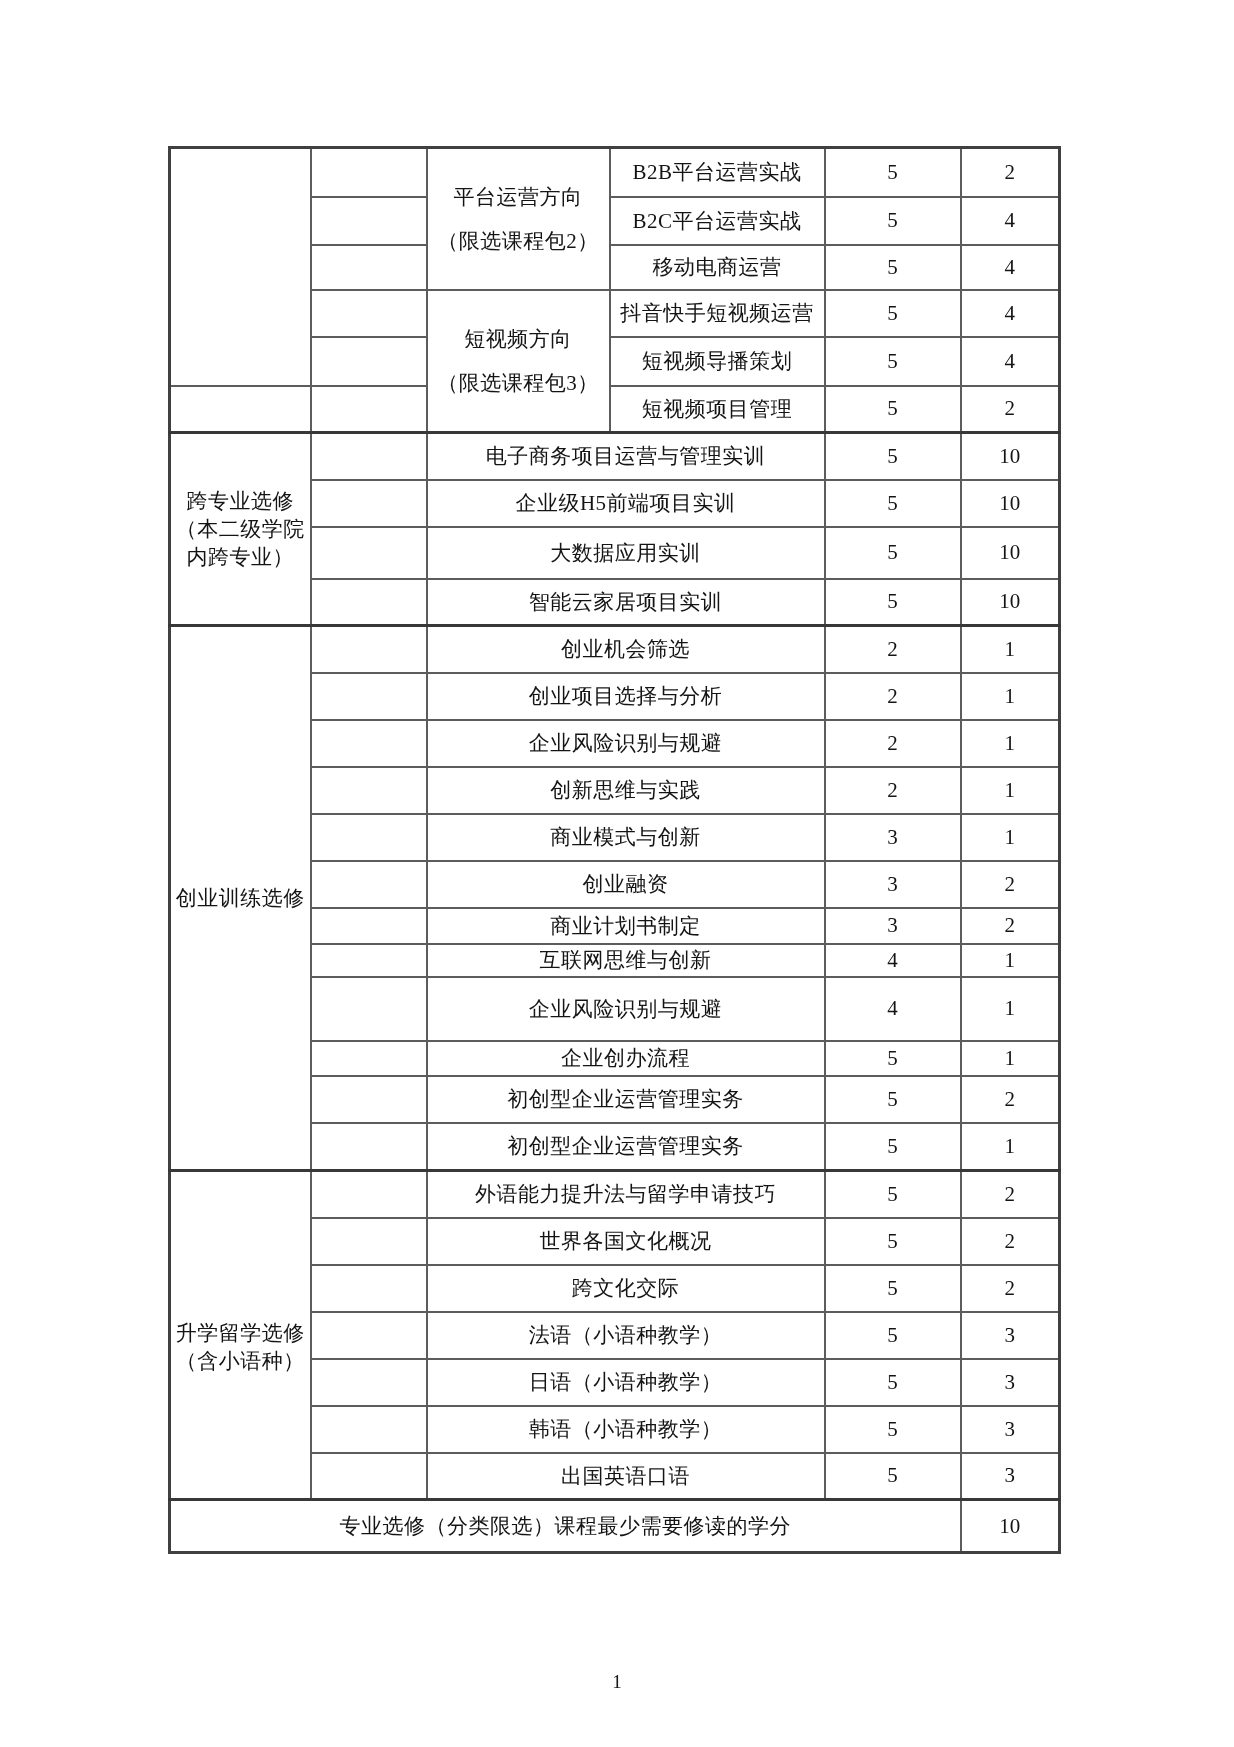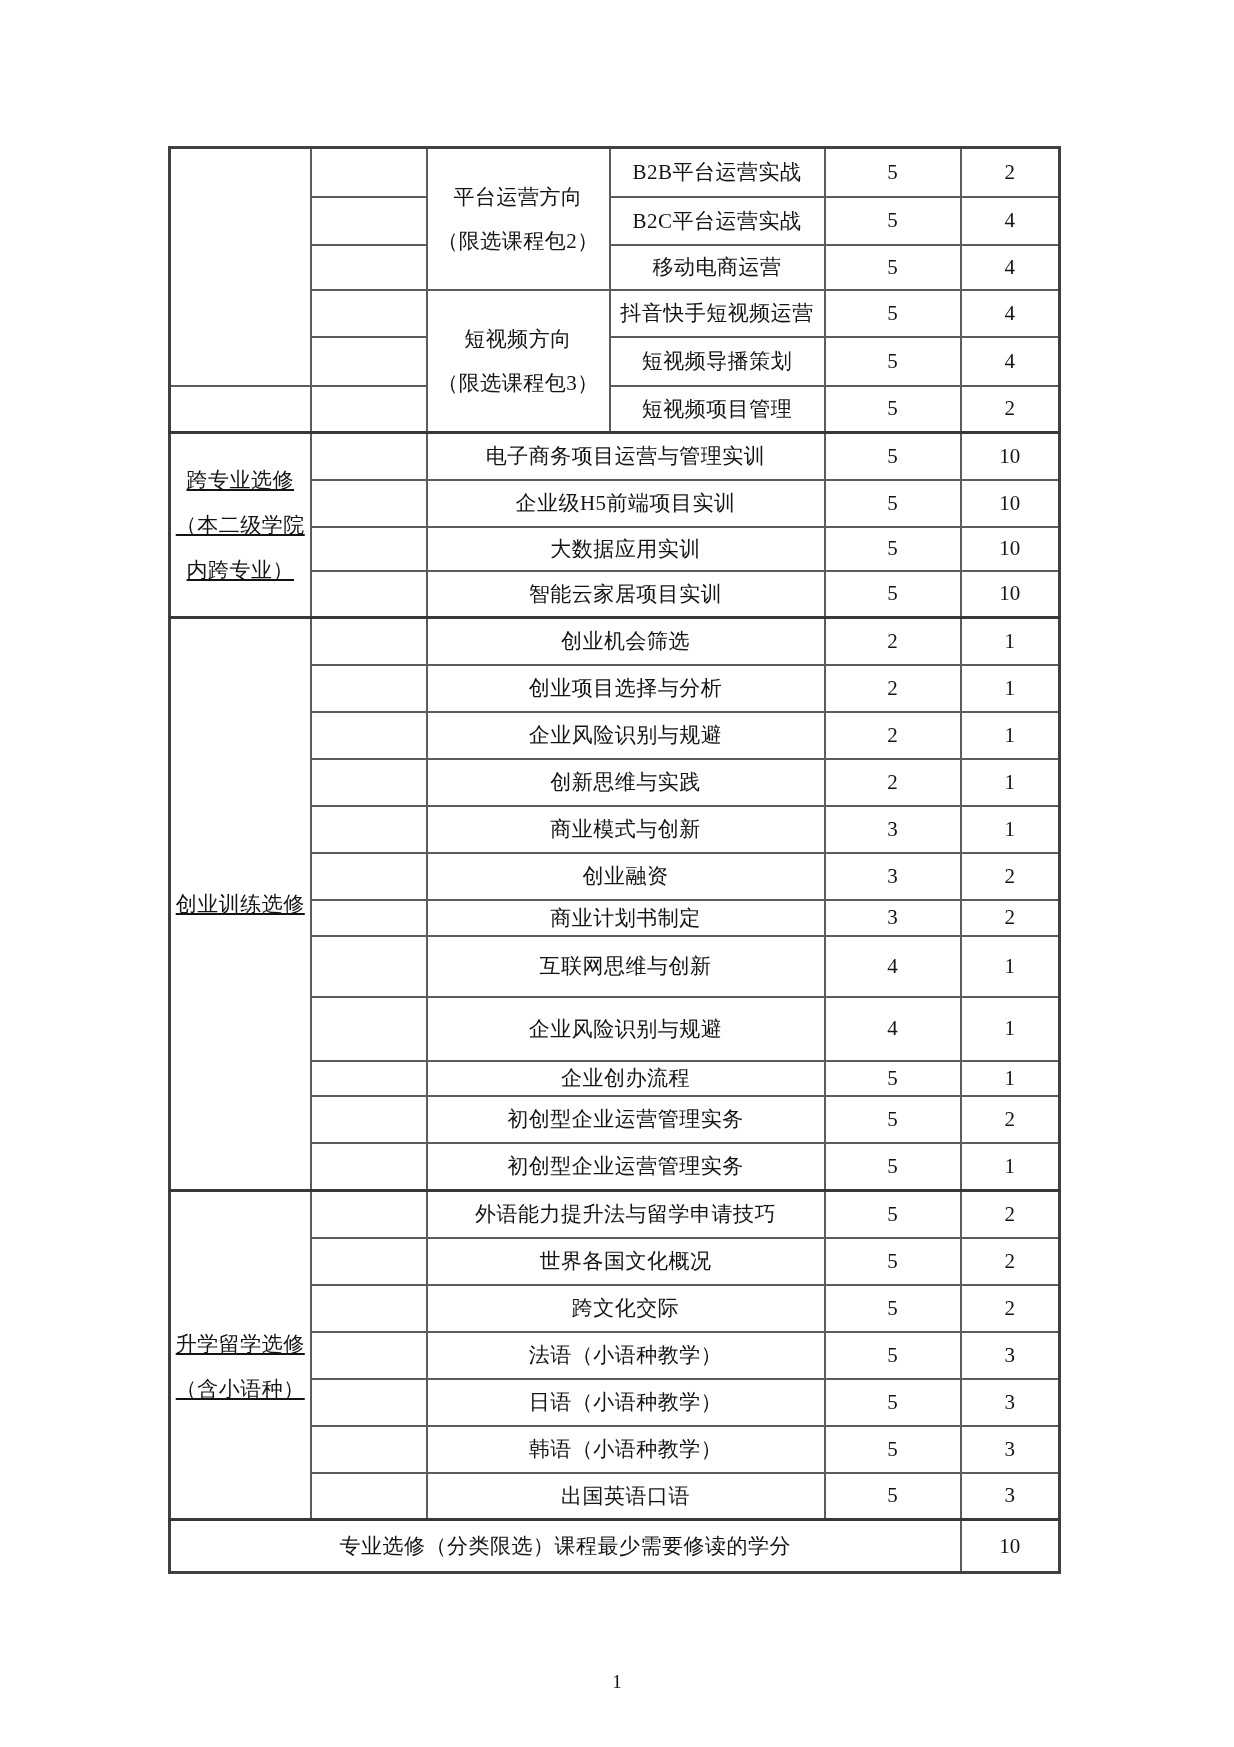--- a/index.html
+++ b/index.html
@@ -23,24 +23,23 @@
     text-align: center;
     vertical-align: middle;
     font-size: 21px;
     padding: 0;
     overflow: hidden;
   }
   tr.sec-top td { border-top: 3px solid #383838; margin-top: 9px; }
   td.cat {
     text-align: left;
     padding-left: 4px;
-    line-height: 45px;
+    line-height: 28px;
     white-space: pre-line;
     letter-spacing: 0.5px;
-    text-decoration: underline;
   }
   td.dir {
     line-height: 44px;
     white-space: pre-line;
     letter-spacing: 0.5px;
   }
   td.dir-low {
     vertical-align: bottom;
     padding-bottom: 6px;
     margin-left: 36px;
@@ -122,21 +121,21 @@
       <td colspan="2" class="course">电子商务项目运营与管理实训</td>
       <td class="num">5</td>
       <td class="num">10</td>
     </tr>
     <tr style="height:47px">
       <td></td>
       <td colspan="2" class="course">企业级H5前端项目实训</td>
       <td class="num num-sm">5</td>
       <td class="num">10</td>
     </tr>
-    <tr style="height:44px">
+    <tr style="height:52px">
       <td></td>
       <td colspan="2" class="course">大数据应用实训</td>
       <td class="num num-sm">5</td>
       <td class="num">10</td>
     </tr>
     <tr style="height:47px">
       <td></td>
       <td colspan="2" class="course">智能云家居项目实训</td>
       <td class="num num-sm">5</td>
       <td class="num">10</td>
@@ -178,21 +177,21 @@
       <td colspan="2" class="course">创业融资</td>
       <td class="num">3</td>
       <td class="num">2</td>
     </tr>
     <tr style="height:36px">
       <td></td>
       <td colspan="2" class="course">商业计划书制定</td>
       <td class="num">3</td>
       <td class="num">2</td>
     </tr>
-    <tr style="height:61px">
+    <tr style="height:33px">
       <td></td>
       <td colspan="2" class="course">互联网思维与创新</td>
       <td class="num">4</td>
       <td class="num">1</td>
     </tr>
     <tr style="height:64px">
       <td></td>
       <td colspan="2" class="course">企业风险识别与规避</td>
       <td class="num">4</td>
       <td class="num">1</td>

